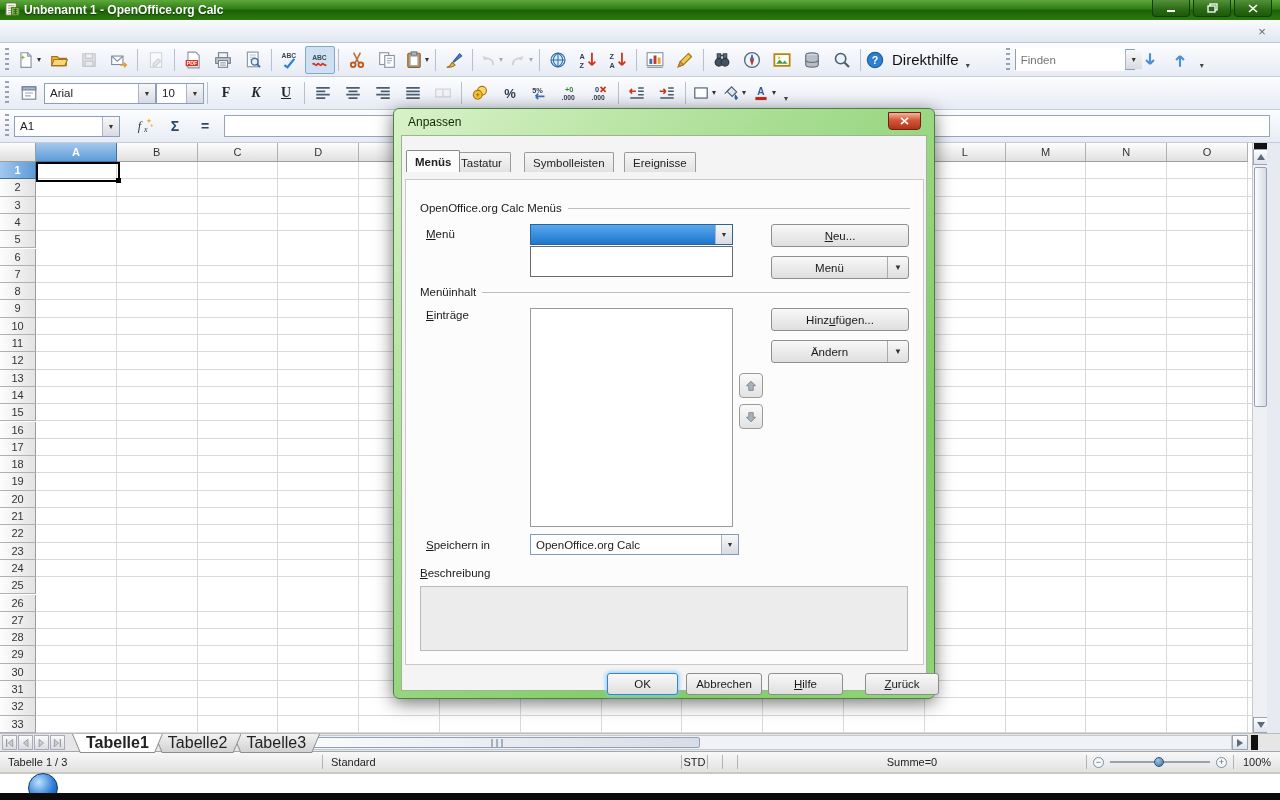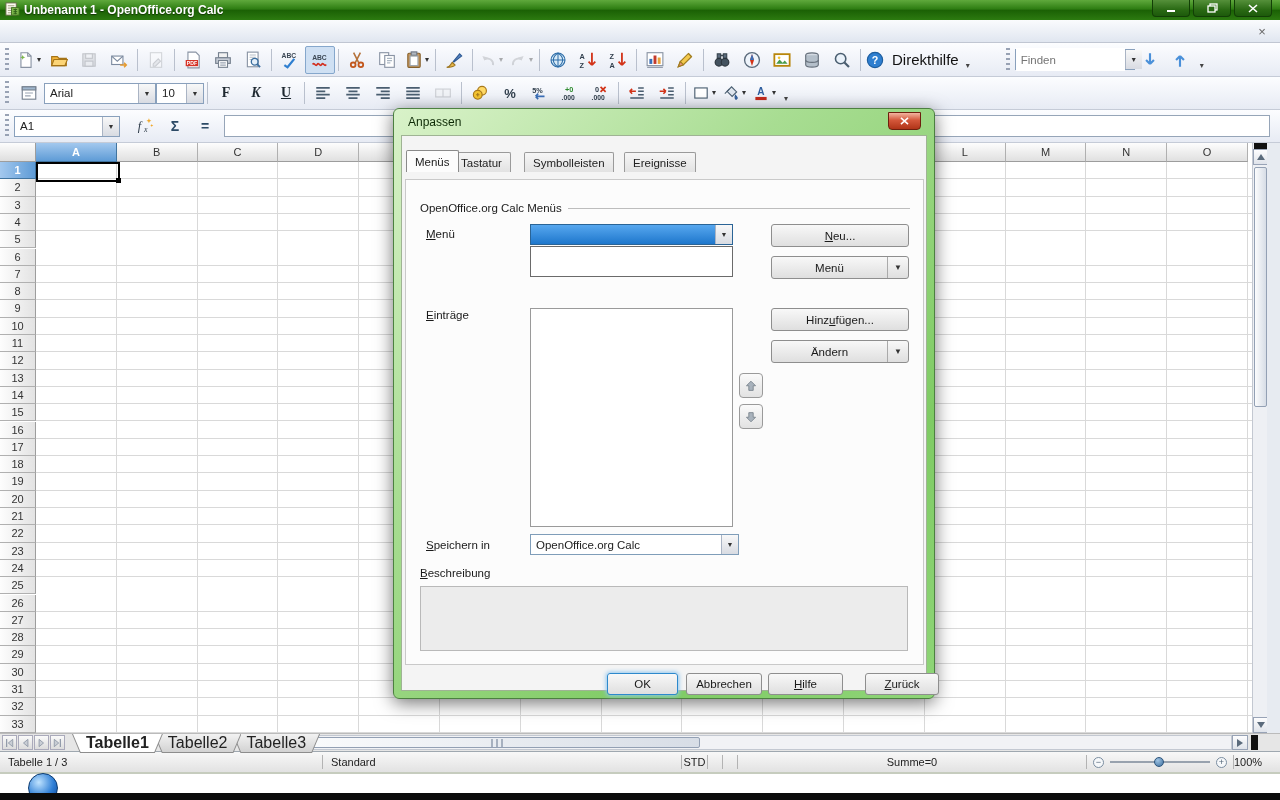--- a/index.html
+++ b/index.html
@@ -105,21 +105,21 @@
     background:linear-gradient(135deg,#d9f2c9,#a8dd92 35%,#7fcb64 75%,#8fd578);
     border:1px solid #4c8040;box-shadow:0 4px 18px rgba(0,0,0,.55);z-index:50;}
   #dlg-title{position:absolute;left:14px;top:6px;font-size:12px;color:#0d2a05;}
   #dlg-close{position:absolute;right:13px;top:3px;width:33px;height:18px;border-radius:0 0 4px 4px;
     background:linear-gradient(#f2b5a0,#d4573a 45%,#b03418);border:1px solid #6e1f0e;box-sizing:border-box;
     color:#fff;font-weight:bold;font-size:11px;display:flex;align-items:center;justify-content:center;text-shadow:0 1px 1px rgba(0,0,0,.4);}
   #dlg-body{position:absolute;left:7px;top:26px;width:526px;height:556px;background:#f4f4f4;border:1px solid #9fb394;box-sizing:border-box;}
   .dlgtab{position:absolute;top:0;height:20px;display:flex;align-items:center;padding:0 8px;
     background:linear-gradient(#f6f6f6,#e2e2e2);border:1px solid #9a9a9a;border-bottom:none;
     border-radius:2px 2px 0 0;box-sizing:border-box;font-size:11.5px;color:#222;}
-  .dlgtab.active{background:#fcfcfc;font-weight:normal;height:22px;top:-2px;z-index:3;border-color:#8a8a8a;text-align:center;}
+  .dlgtab.active{background:#fcfcfc;font-weight:bold;height:22px;top:-2px;z-index:3;border-color:#8a8a8a;text-align:center;}
   #tabpage{position:absolute;left:3px;top:43px;width:519px;height:486px;background:#fcfcfc;
     border:1px solid #c9c9c9;box-sizing:border-box;}
   .grp{position:absolute;display:flex;align-items:center;font-size:11.5px;color:#1a1a1a;}
   .grp .gline{height:1px;background:#bdbdbd;flex:1;margin-left:6px;}
   .dlbl{position:absolute;font-size:11.5px;color:#1a1a1a;}
   .dcombo{position:absolute;height:21px;background:#fff;border:1px solid #7f9db9;box-sizing:border-box;
     display:flex;align-items:center;font-size:11.5px;}
   .dcombo .cval{padding-left:5px;flex:1;}
   .dcombo.focus{background:linear-gradient(#57a7ef,#1e77cc);border-color:#2a6496;}
   .dlist{position:absolute;background:#fff;border:1px solid #6a6a6a;box-sizing:border-box;}
@@ -778,21 +778,21 @@
     <div class="sfield" style="left:737px;width:349px;justify-content:center">
         <span>Summe=0</span>
       </div>
     <div class="sfield" style="left:1086px;width:147px;padding:0 6px;gap:6px">
       <span class="zcircle">−</span>
       <span style="flex:1;height:2px;background:#98a2ae;position:relative">
         <span style="position:absolute;left:44%;top:-4px;width:10px;height:10px;border-radius:50%;background:radial-gradient(circle at 35% 30%,#9fc4e4,#3e6f9e);border:1px solid #2d557c;box-sizing:border-box"></span>
       </span>
       <span class="zcircle">+</span>
     </div>
-    <div class="sfield" style="left:1233px;width:47px;justify-content:flex-start">
+    <div class="sfield" style="left:1233px;width:47px;justify-content:center">
         <span>100%</span>
       </div>
   </div>
 
   <div id="desk" class="abs">
     <span id="orb"></span>
     <div id="taskblack"></div>
   </div>
 
   <div id="dialog">
@@ -822,20 +822,24 @@
         </div>
         <div class="dlist" style="left:124px;top:66px;width:203px;height:31px"></div>
         <div class="dlgbtn" style="left:365px;top:44px;width:138px;height:23px">
             <span><u>N</u>eu...</span>
           </div>
         <div class="dlgbtn split" style="left:365px;top:76px;width:138px;height:23px">
           <span class="lbl">Menü</span>
           <span class="sparrow">▼</span>
         </div>
 
+        <div class="grp" style="left:14px;top:106px;width:490px">
+          <span>Menüinhalt</span>
+            <span class="gline"></span>
+        </div>
         <span class="dlbl" style="left:20px;top:129px"><u>E</u>inträge</span>
         <div class="dlist" style="left:124px;top:128px;width:203px;height:219px;border-color:#9a9a9a"></div>
         <div class="dlgbtn" style="left:365px;top:128px;width:138px;height:23px">
             <span>Hinz<u>u</u>fügen...</span>
           </div>
         <div class="dlgbtn split" style="left:365px;top:160px;width:138px;height:23px">
           <span class="lbl">Ändern</span>
           <span class="sparrow">▼</span>
         </div>
         <div class="movebtn" style="left:333px;top:193px">

